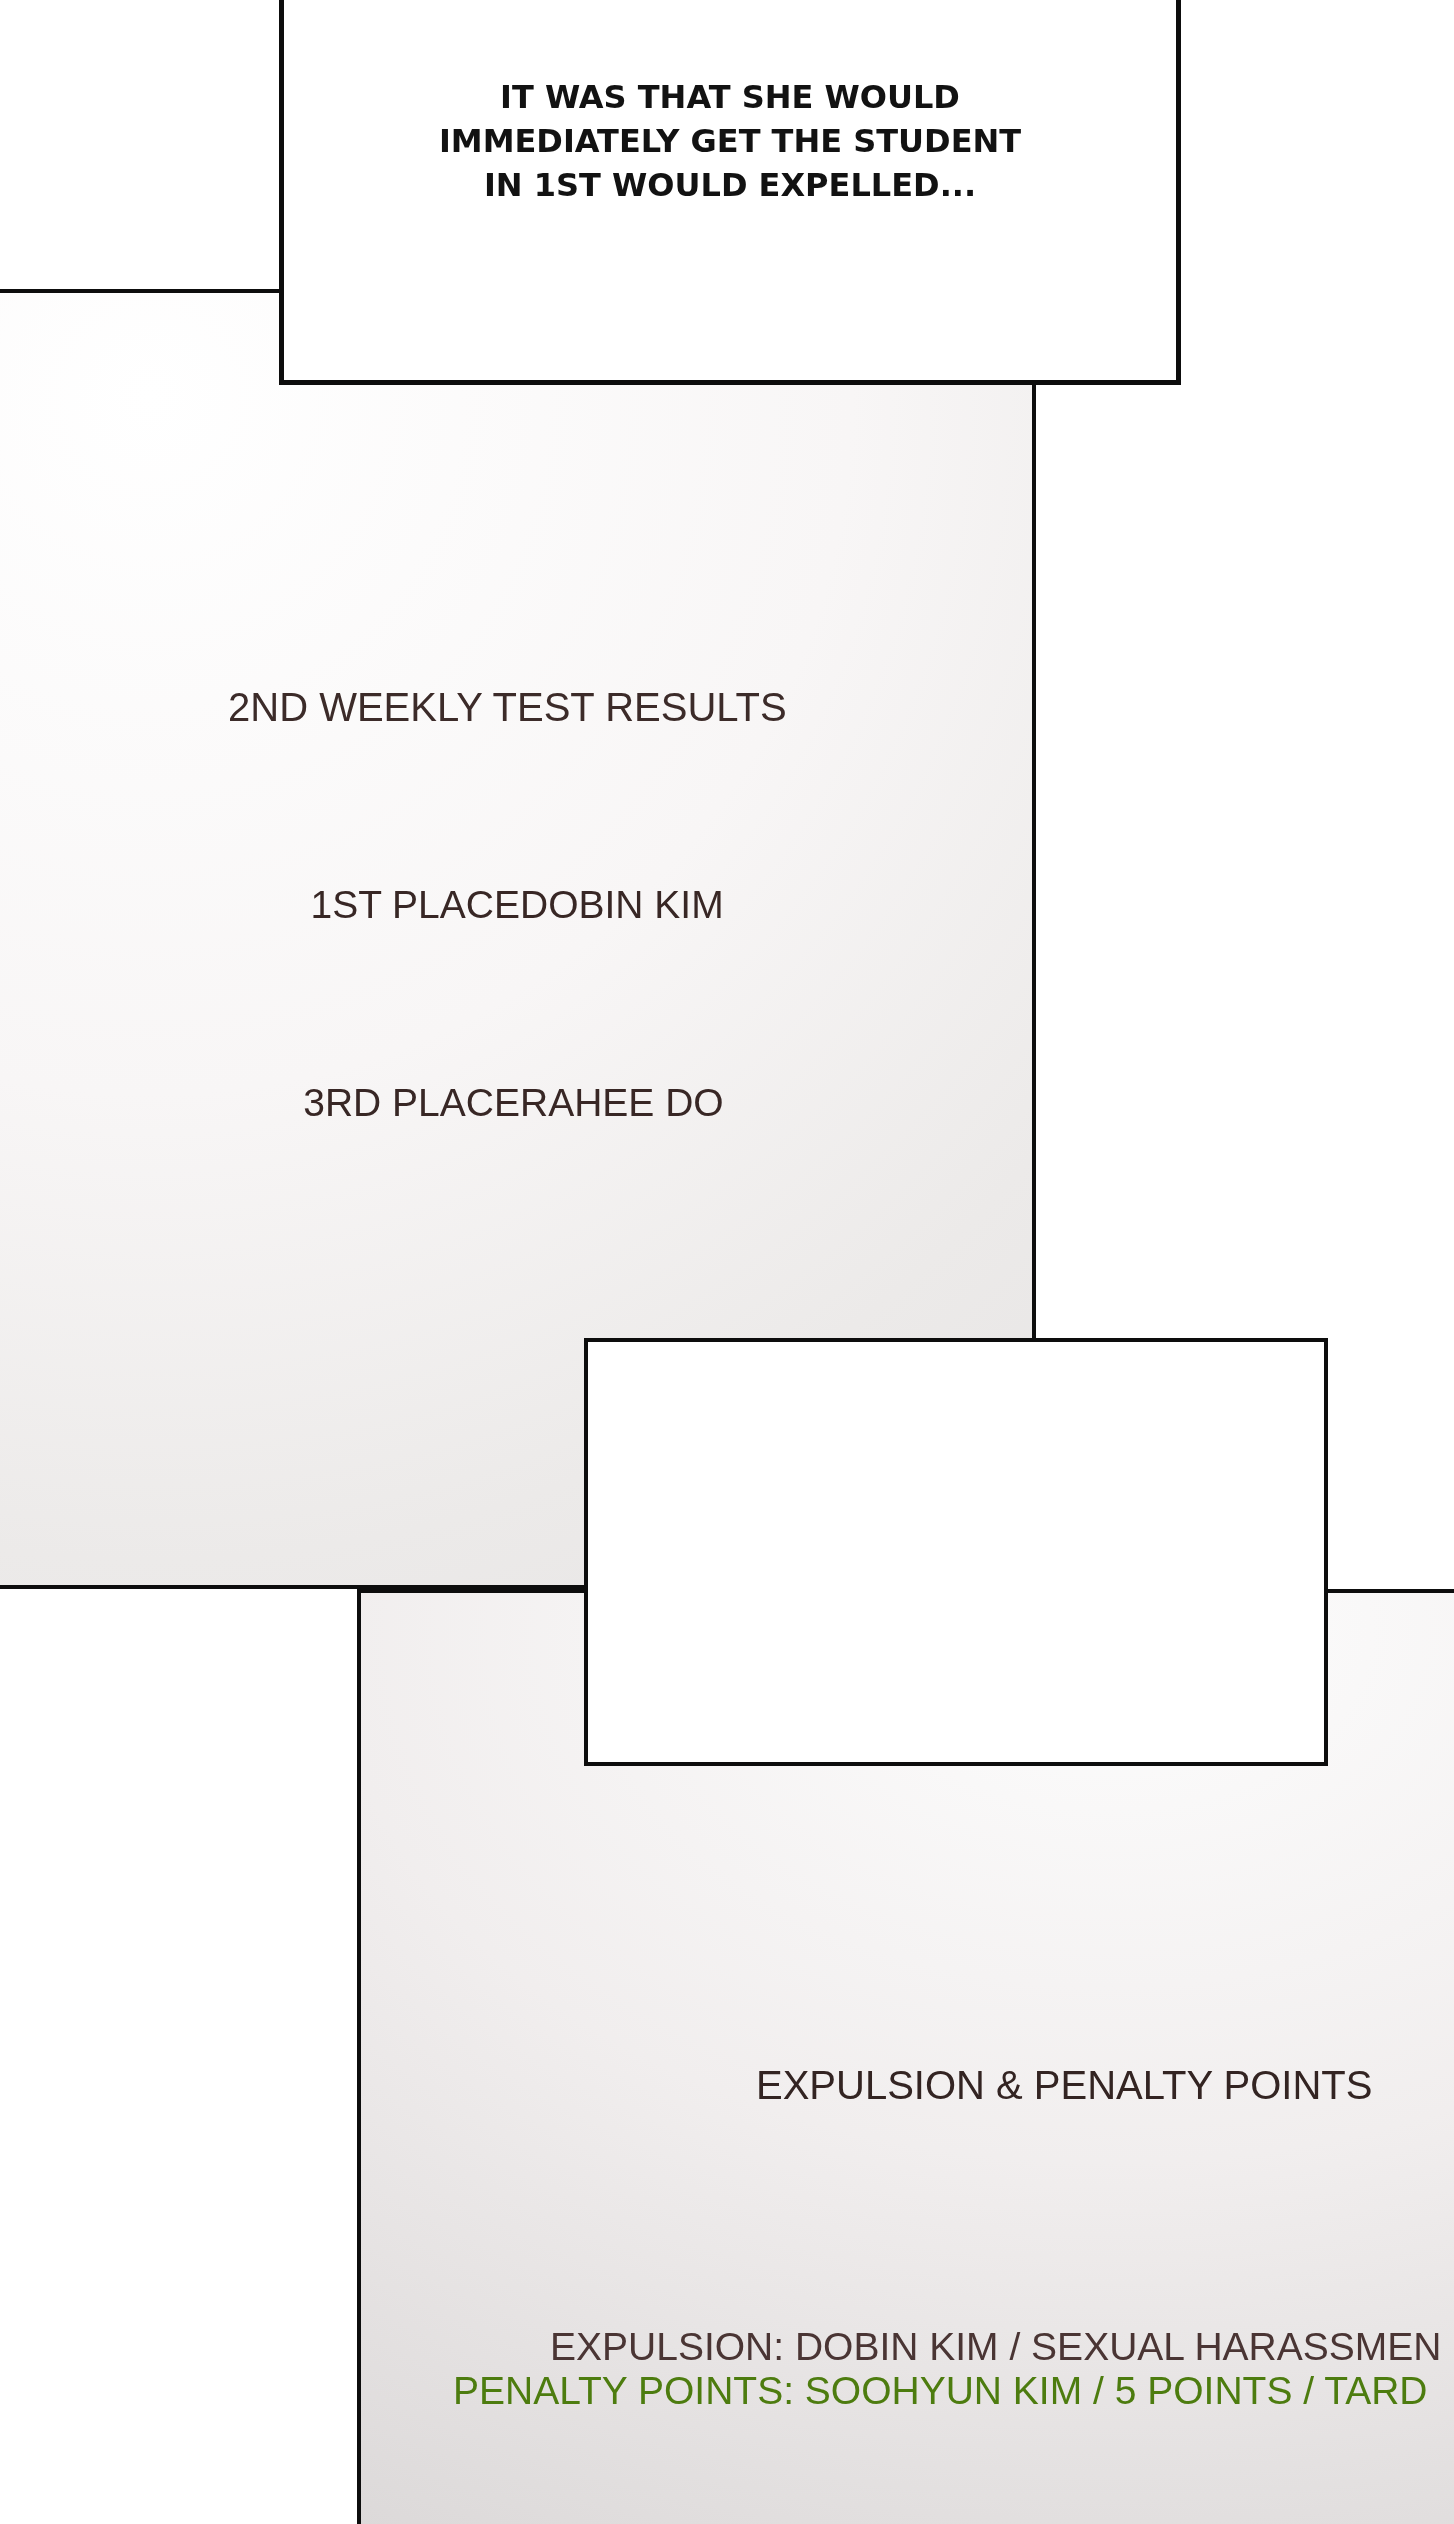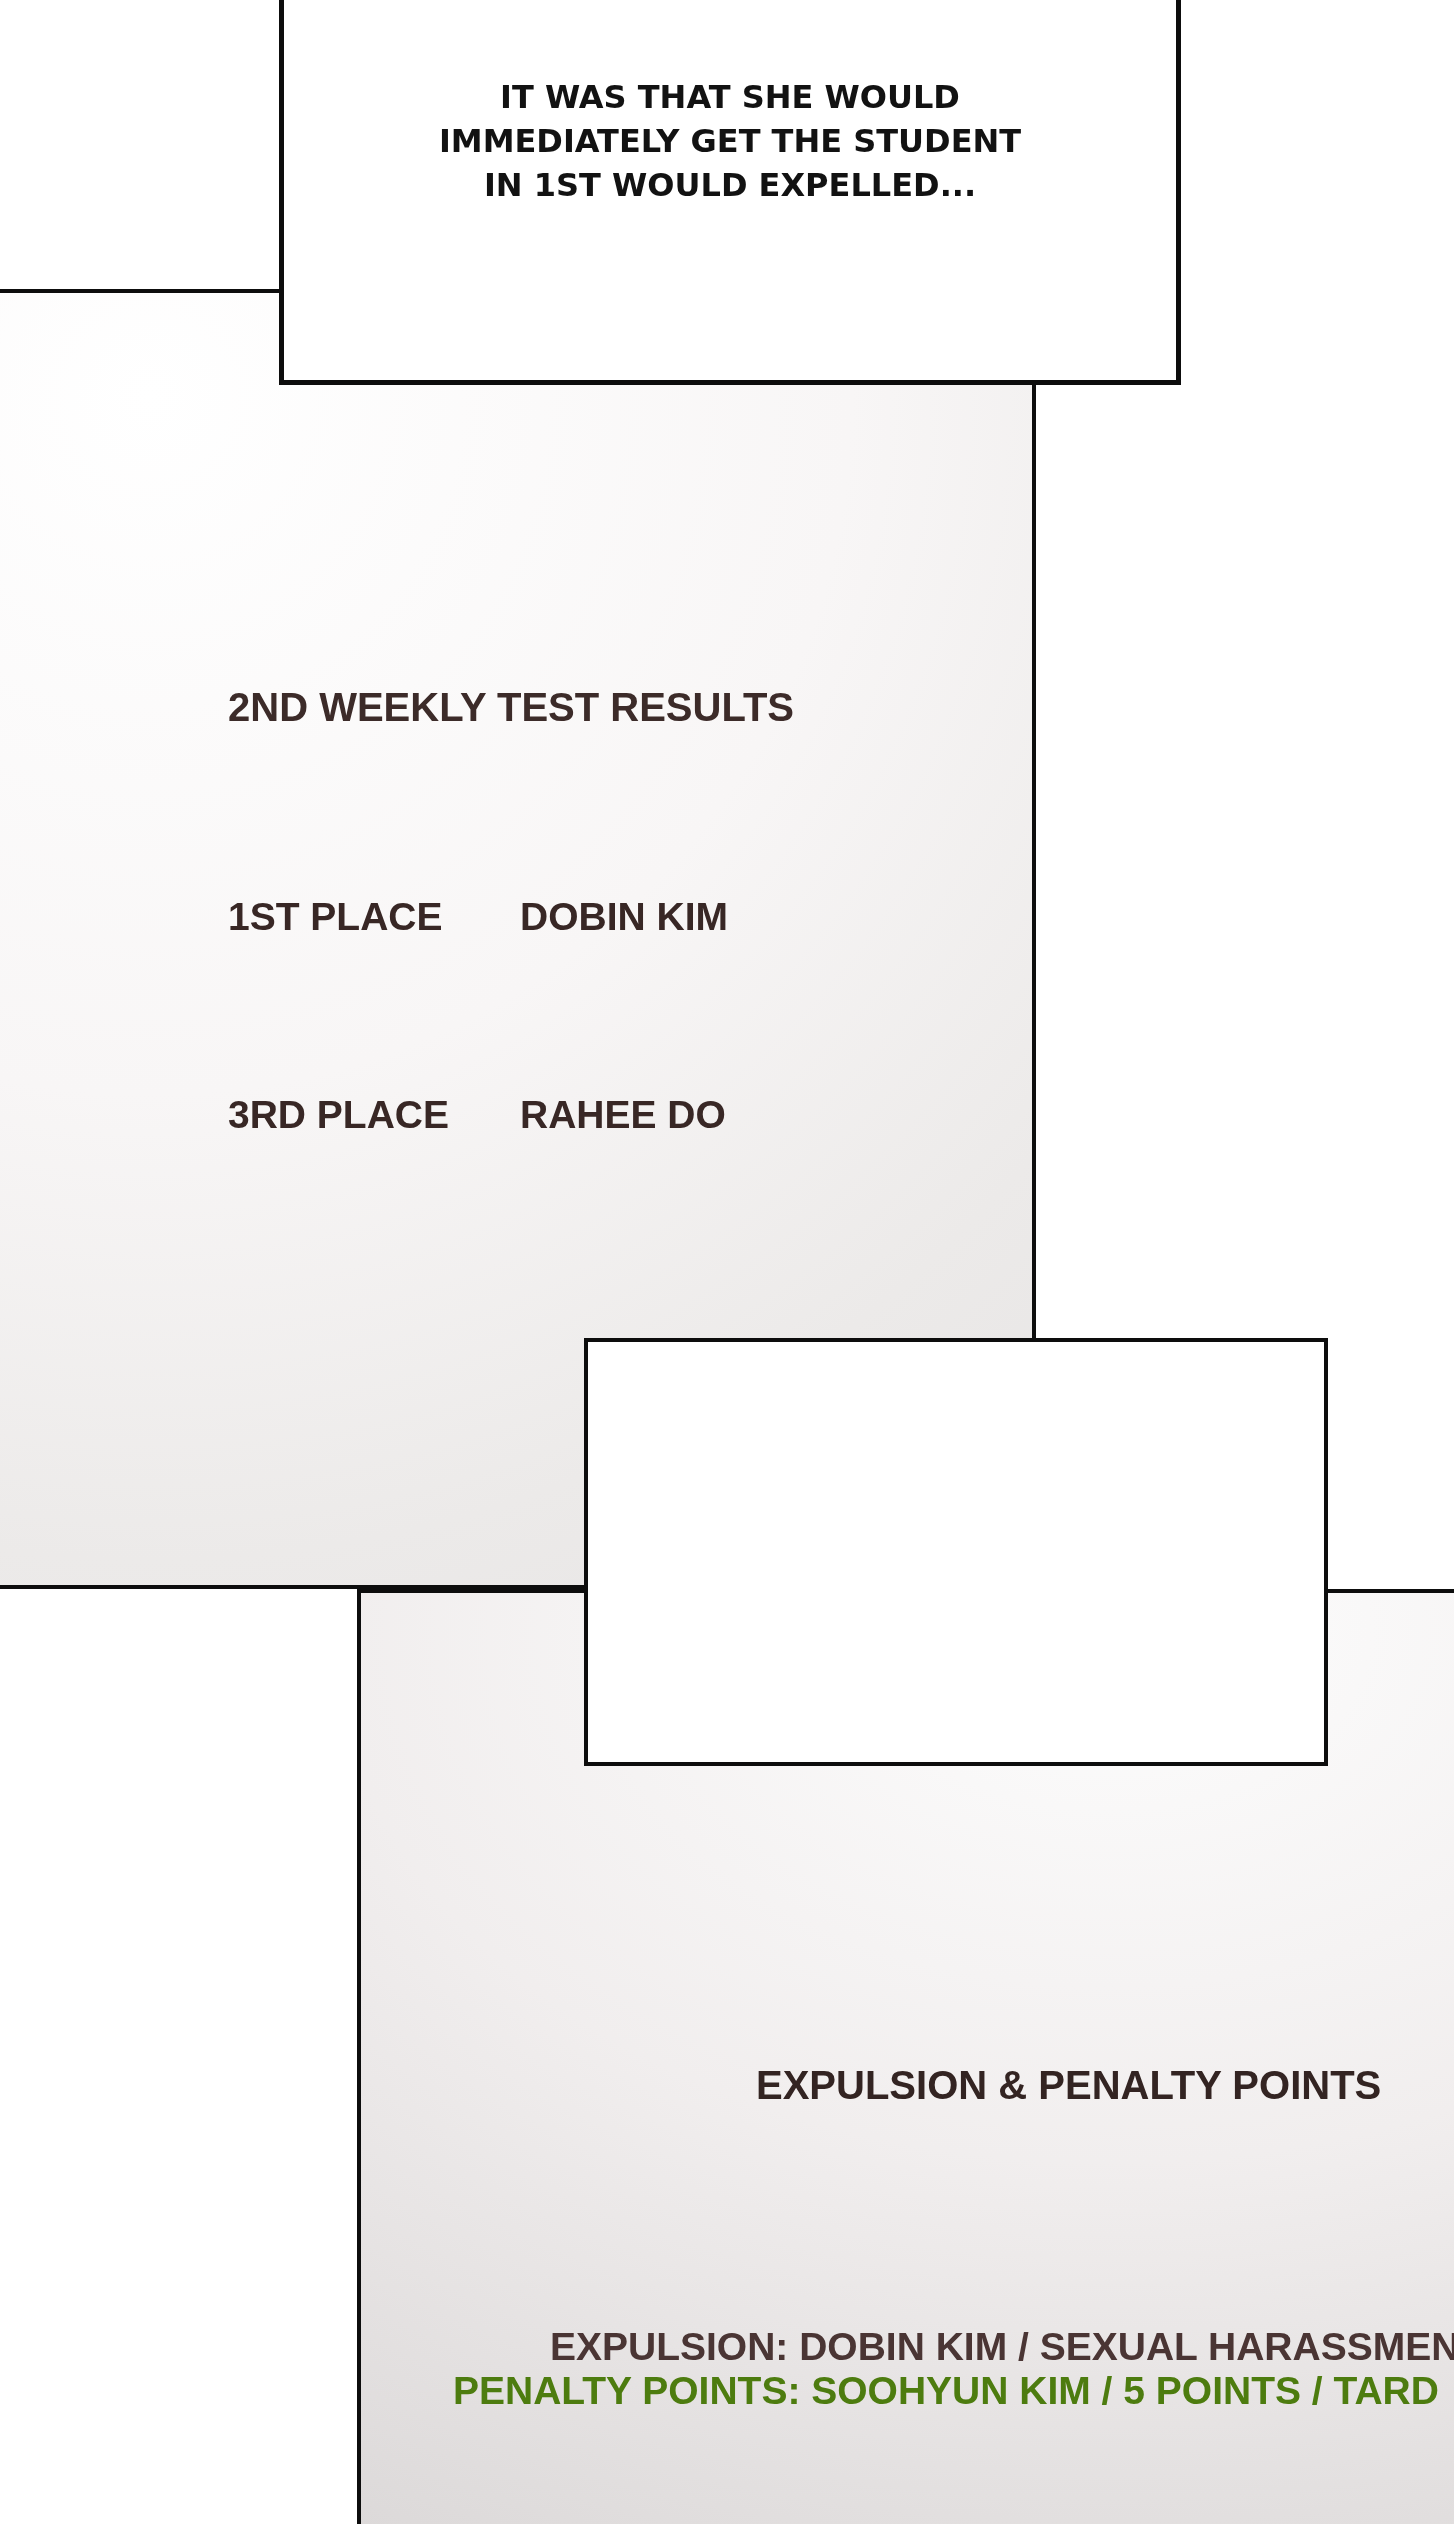--- a/index.html
+++ b/index.html
@@ -48,33 +48,33 @@
     color: #121212;
     white-space: nowrap;
   }
   .btext-top { left: 284px; top: 75px; width: 892px; }
   .btext-mid { left: 589px; top: 1485px; width: 735px; }
 
   
   .ptext {
     position: absolute; z-index: 5;
     font-family: "Liberation Sans", sans-serif;
-    font-weight: 700;
+    font-weight: 400;
     white-space: nowrap;
+    text-align: right;
   }
   .results-title {
     left: 228px; top: 687px;
     font-size: 40px; line-height: 40px;
     color: #3c2b29;
   }
   .result-row {
     left: 228px;
     font-size: 39px; line-height: 40px;
     color: #382725;
-    margin-top: 12px;
   }
   .row-1 { top: 885px; }
   .row-2 { top: 985px; }
   .row-3 { top: 1083px; }
   .place-col { display: inline-block; width: 292px; }
 
   .penalty-title {
     left: 708px; top: 2065px;
     font-size: 40px; line-height: 40px;
     color: #332422;

